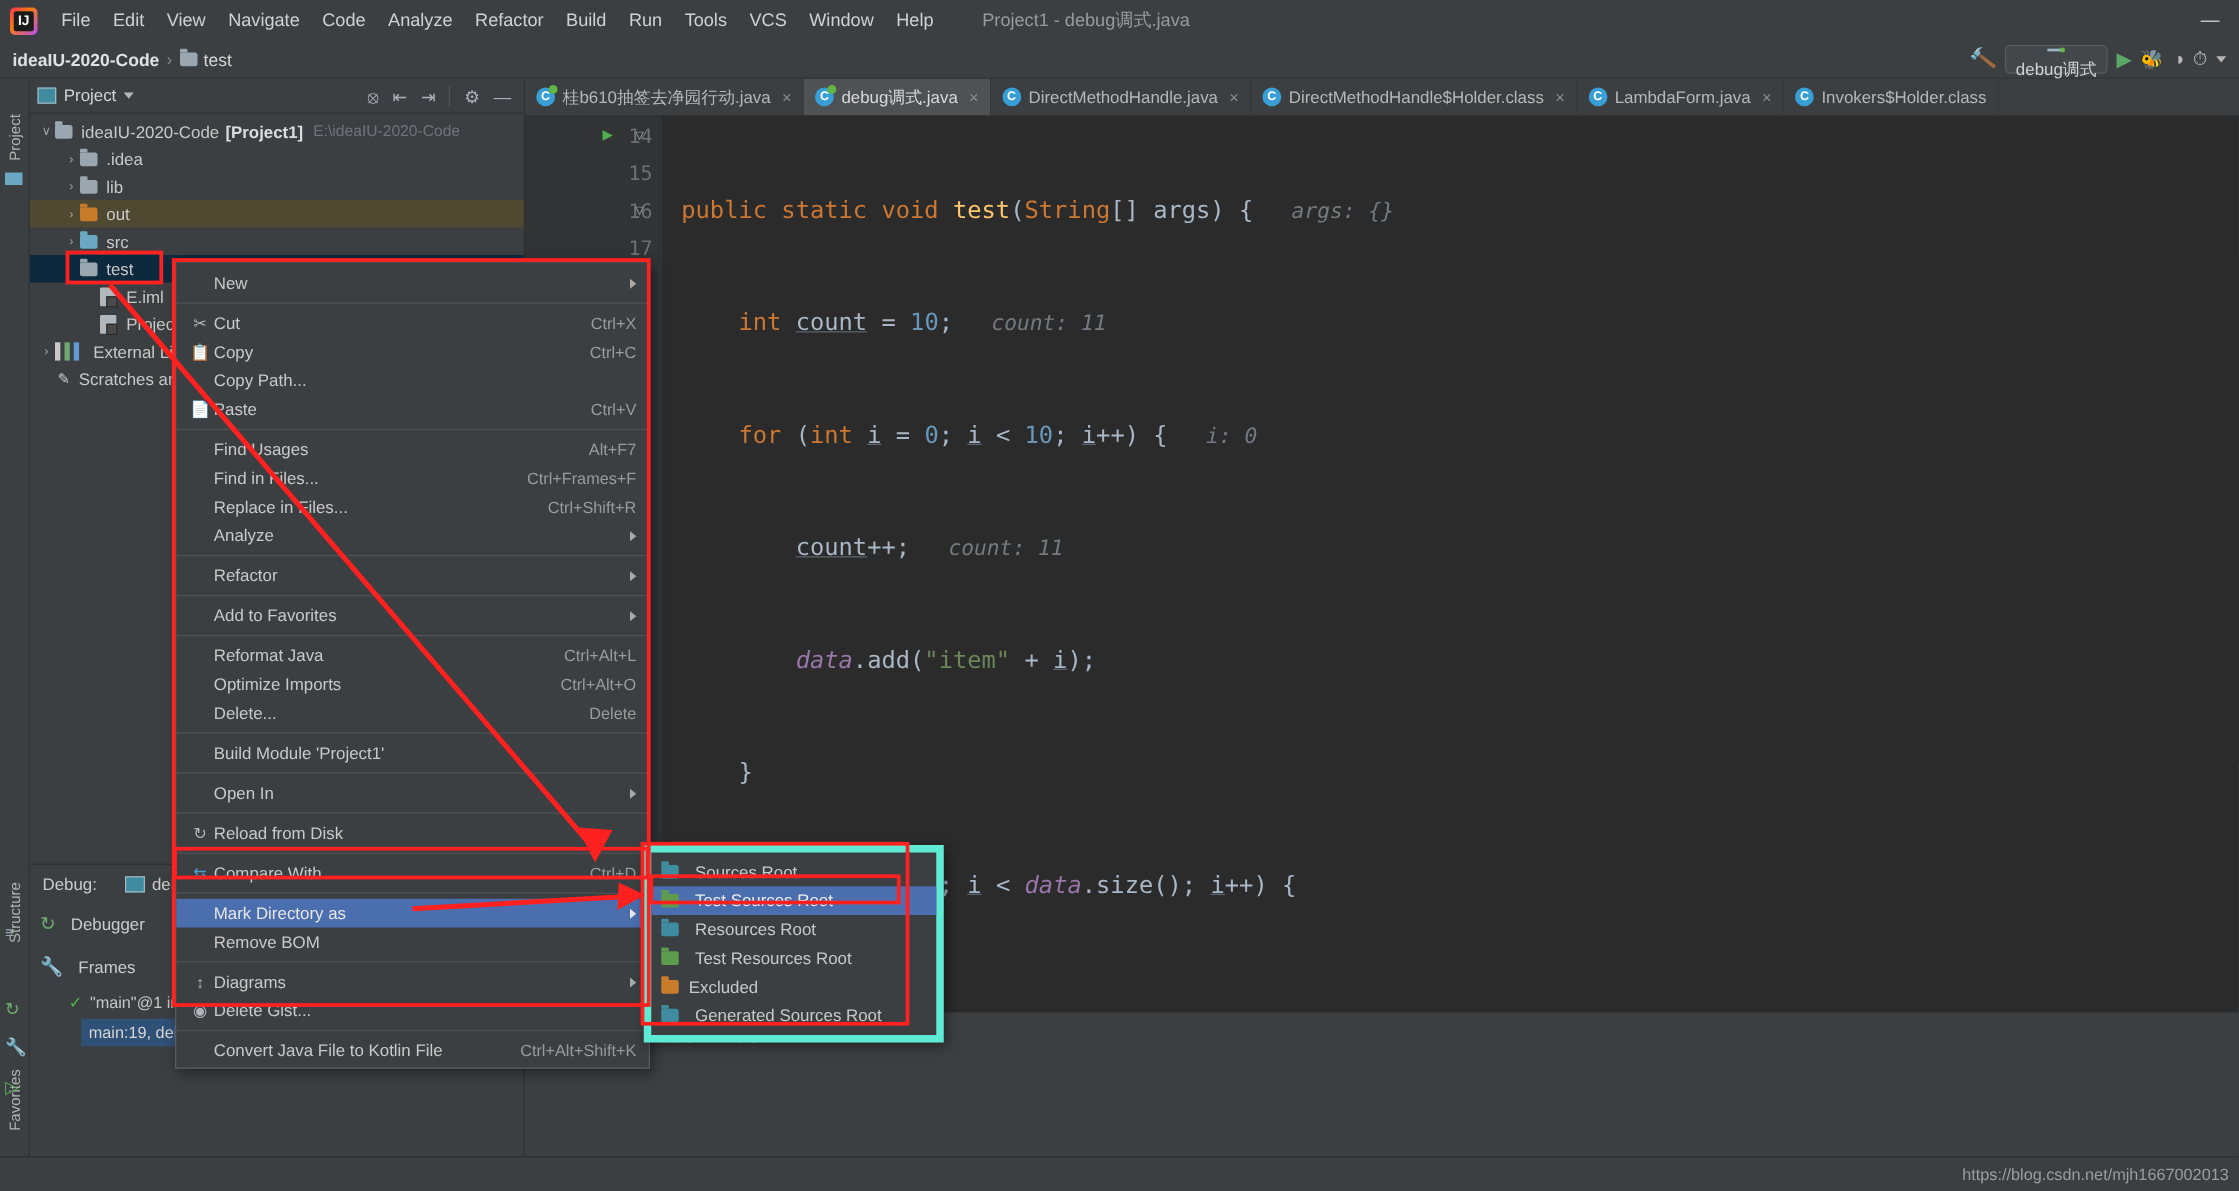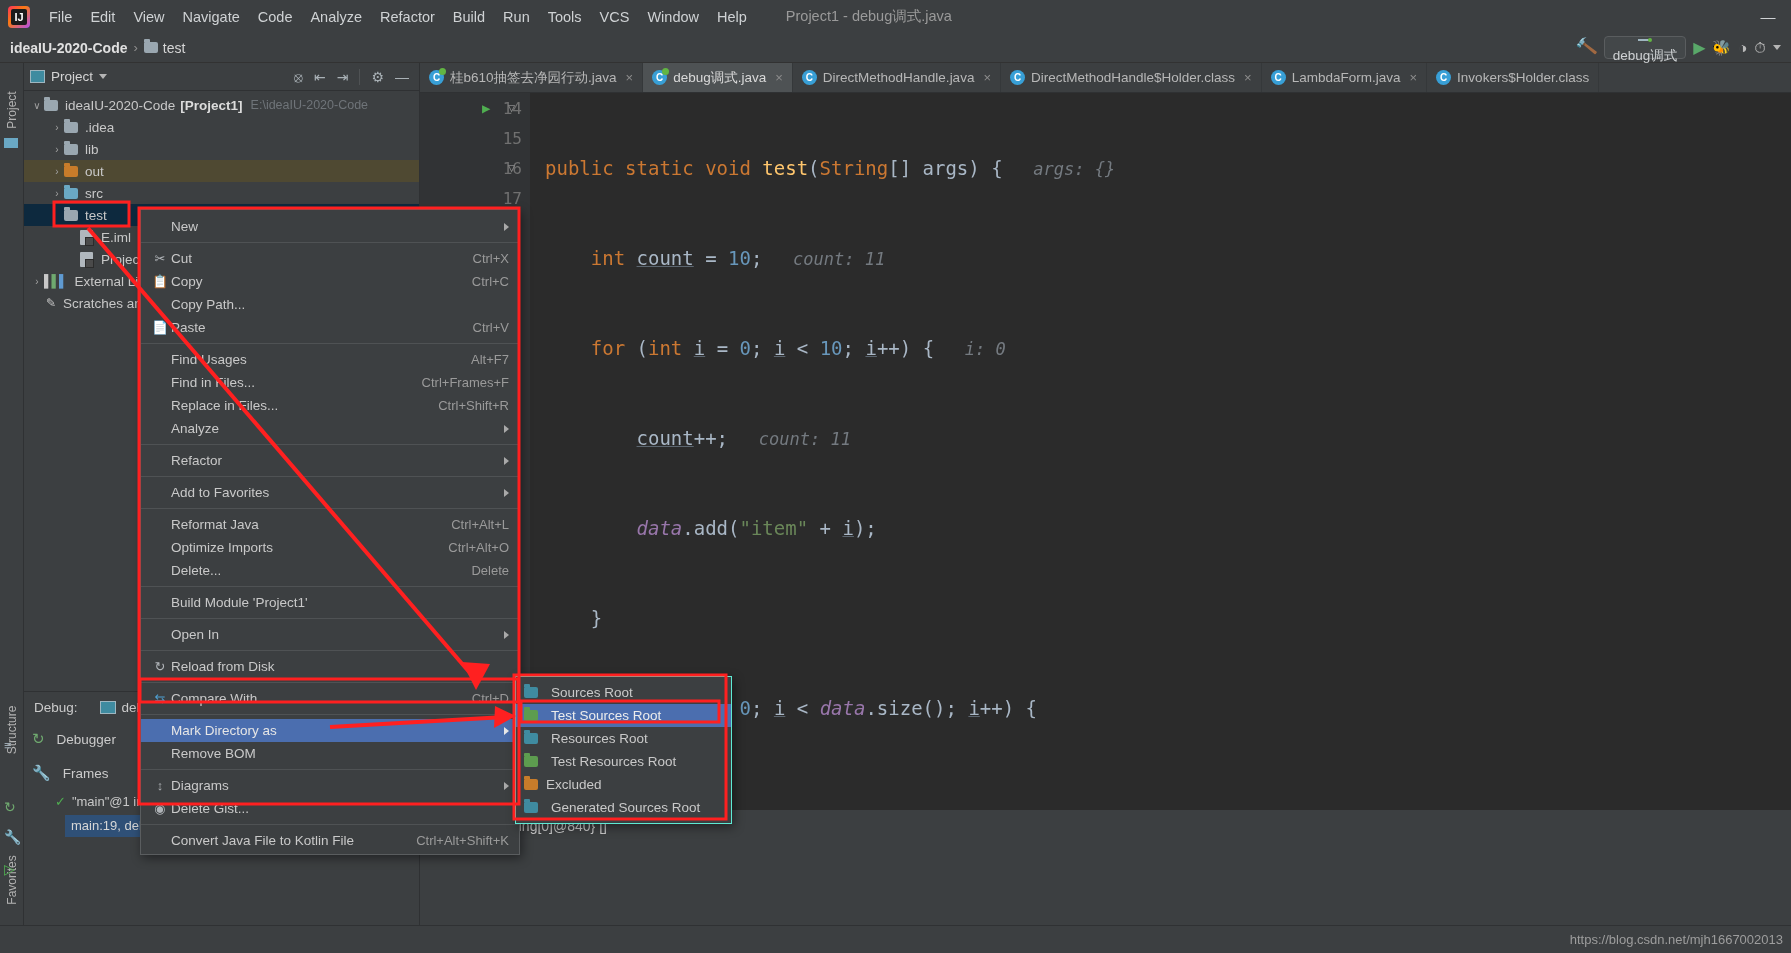--- a/index.html
+++ b/index.html
@@ -242,22 +242,22 @@
   .mi-lbl { flex: 1; }
   .mi-key { color: #9a9a9a; font-size: 13px; margin-left: 18px; }
   .mi-arrow {
     width: 0; height: 0; border-top: 4px solid transparent; border-bottom: 4px solid transparent;
     border-left: 5px solid #a9a9a9; margin-left: 10px;
   }
   .msep { height: 1px; background: #4f5254; margin: 4px 0; }
 
   
   .submenu {
-    position: absolute; left: 515px; top: 676px; width: 217px;
-    background: #3c3f41; border: 1px solid #5eead4; z-index: 45;
+    position: absolute; left: 515px; top: 676px; width: 240px;
+    background: #3c3f41; border: 6px solid #5eead4; z-index: 45;
     box-shadow: 2px 3px 10px rgba(0,0,0,.45);
     font-size: 13.5px; color: #c9c9c9; padding: 4px 0;
   }
   .srow { height: 23px; display: flex; align-items: center; padding: 0 8px; gap: 8px; }
   .srow.hl { background: #4b6eaf; color: #ececec; }
   .excl-ico {
     width: 14px; height: 11px; background: #c87c2a; border-radius: 1px 2px 2px 2px;
     position: relative; flex: none;
   }
   .excl-ico::before { content:""; position:absolute; left:0; top:-3px; width:6px; height:3px;

